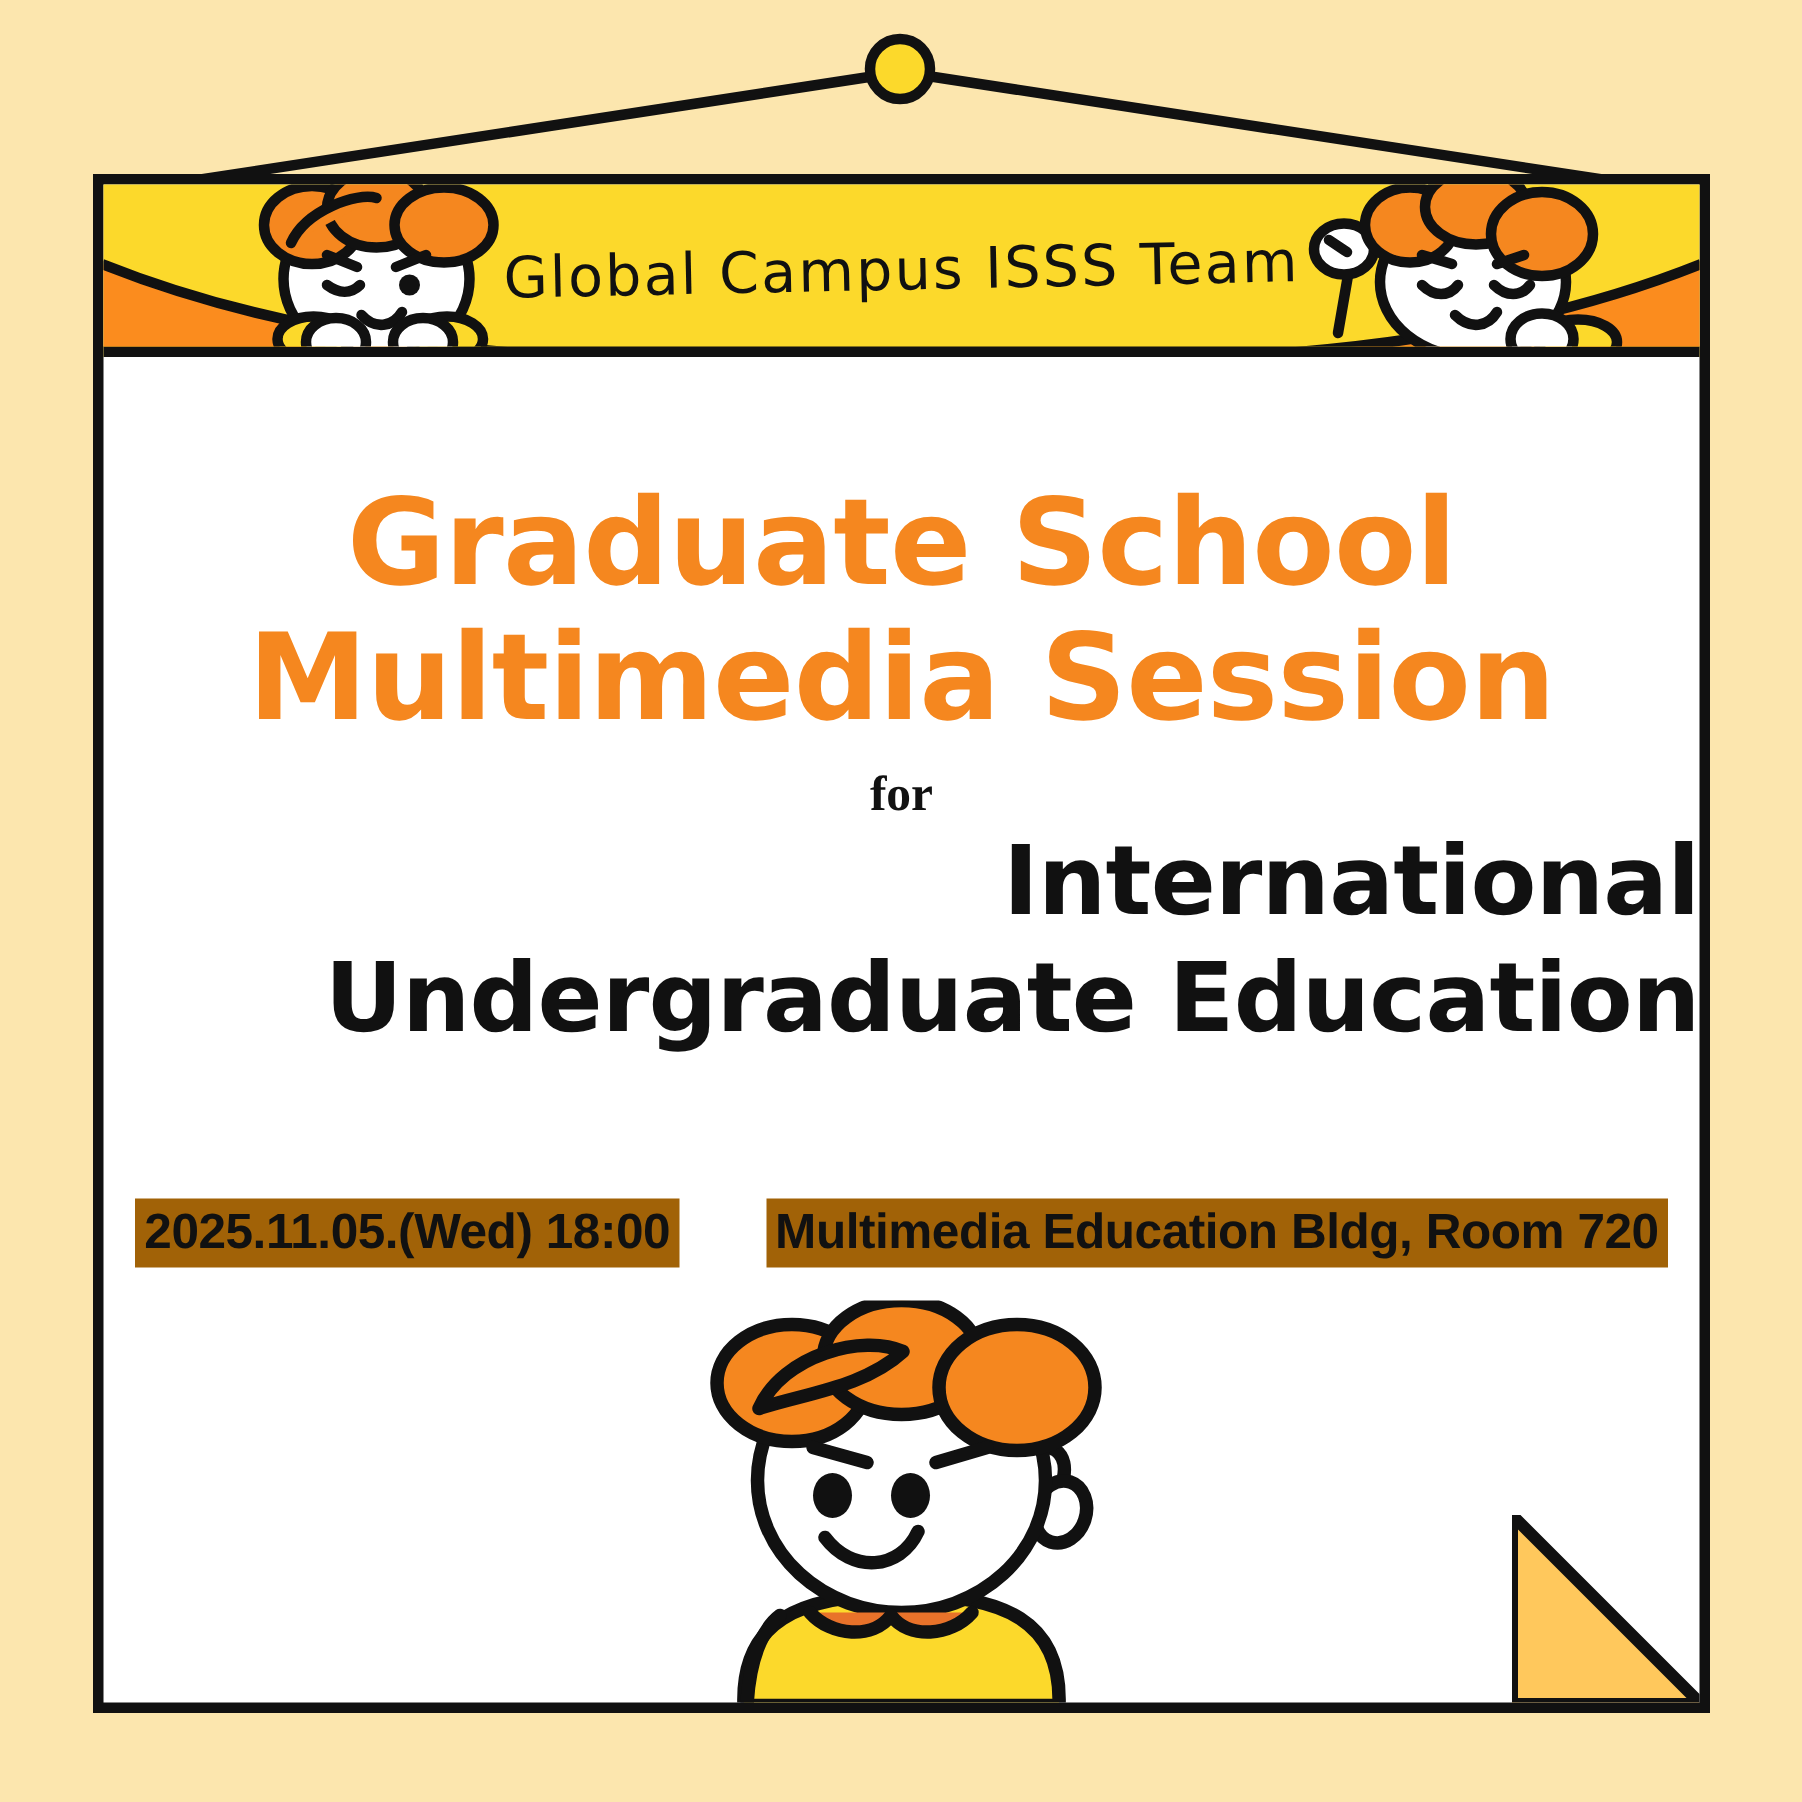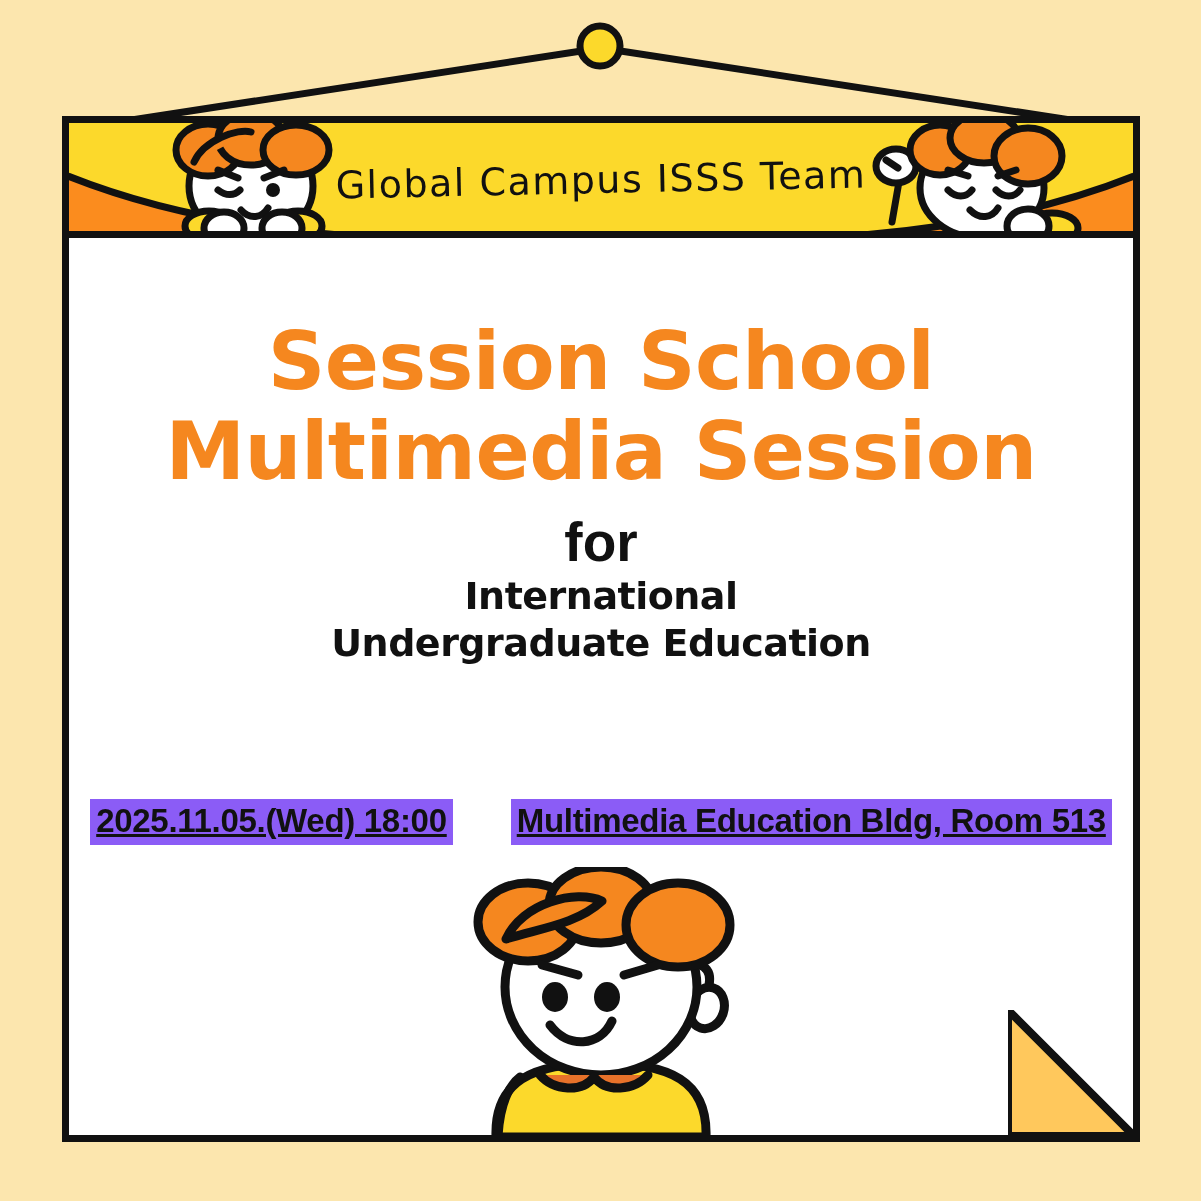--- a/index.html
+++ b/index.html
@@ -97,56 +97,56 @@
     font-family: "DejaVu Sans", sans-serif;
     font-weight: bold;
     font-size: 80px;
     line-height: 1.13;
     color: #F5871F;
     letter-spacing: -0.5px;
   }
 
   .sub-for {
     margin-top: 14px;
-    font-family: Liberation Sans, sans-serif;
-    font-weight: bold;
-    font-size: 55px;
+    font-family: Liberation Serif, serif;
+    font-weight: bold;
+    font-size: 33px;
     line-height: 1.12;
     color: #111111;
   }
   .sub-line {
     font-family: "DejaVu Sans", sans-serif;
     font-weight: bold;
-    font-size: 38px;
+    font-size: 64px;
     line-height: 1.22;
     color: #111111;
     letter-spacing: -0.5px;
+    text-align: right;
   }
 
   
   .info-row {
     position: absolute;
     left: 0;
     top: 560px;
     width: 100%;
     display: flex;
     justify-content: center;
     align-items: center;
     gap: 58px;
   }
   .info-chip {
-    background: #8b5cf6;
+    background: #a16207;
     color: #111111;
     font-family: "Liberation Sans", sans-serif;
     font-weight: bold;
     font-size: 33px;
     letter-spacing: -0.3px;
     padding: 3px 6px 5px 6px;
     white-space: nowrap;
-    text-decoration: underline;
   }
 
   
   .main-char {
     position: absolute;
     left: 50%;
     transform: translateX(-50%);
     bottom: -2px;
     width: 330px;
     height: 270px;
@@ -232,30 +232,30 @@
           <ellipse cx="172" cy="116" rx="21" ry="17" fill="#FFFFFF"></ellipse>
         </g>
       </svg>
 
       <div class="banner-title">Global Campus ISSS Team</div>
     </div>
 
     <div class="body-area">
 
       <div class="title-block">
-        <div class="title-line">Session School</div>
+        <div class="title-line">Graduate School</div>
         <div class="title-line">Multimedia Session</div>
         <div class="sub-for">for</div>
         <div class="sub-line">International</div>
         <div class="sub-line">Undergraduate Education</div>
       </div>
 
       <div class="info-row">
         <div class="info-chip">2025.11.05.(Wed) 18:00</div>
-        <div class="info-chip">Multimedia Education Bldg, Room 513</div>
+        <div class="info-chip">Multimedia Education Bldg, Room 720</div>
       </div>
     </div>
 
     <svg class="main-char" viewBox="0 0 330 270">
       <g stroke="#111111" stroke-width="9" stroke-linecap="round" stroke-linejoin="round">
         <path d="M196 232 L212 150 C218 128 246 124 252 140" fill="#FCD92B"></path>
         <path d="M243 134 C236 106 256 92 268 100 C279 108 272 130 262 138 Z" fill="#FFFFFF"></path>
         <ellipse cx="271" cy="141" rx="17" ry="21" fill="#FFFFFF" transform="rotate(18 271 141)"></ellipse>
         <path d="M60 270 C58 214 96 196 165 196 C234 196 272 214 270 270 Z" fill="#FCD92B"></path>
         <path d="M62 270 C64 232 76 216 84 210" fill="none"></path>

